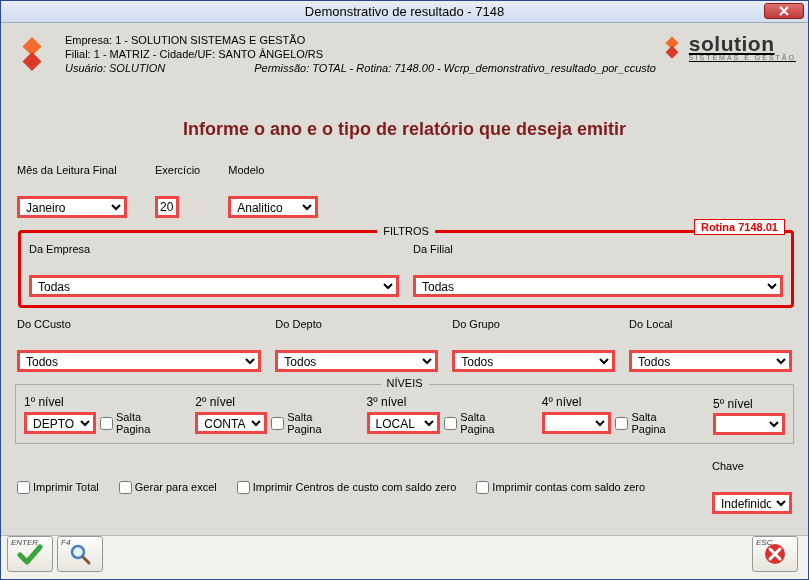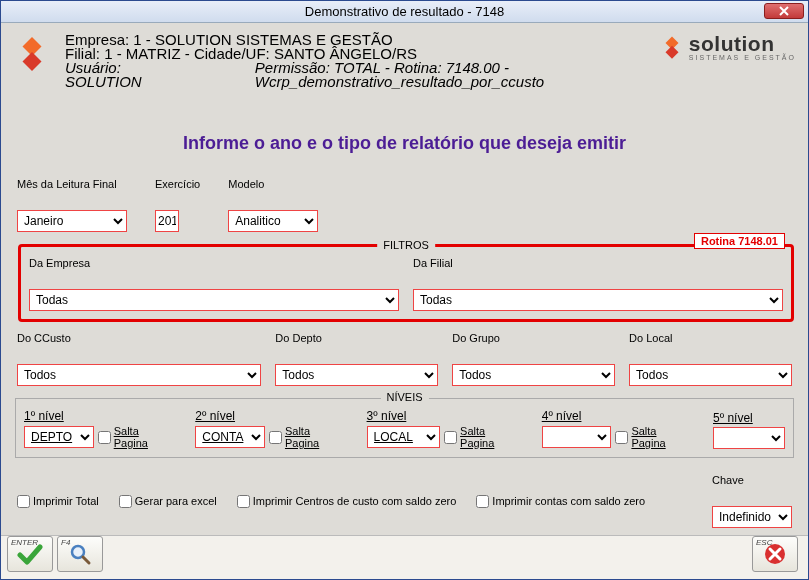--- a/index.html
+++ b/index.html
@@ -53,56 +53,56 @@
     padding: 2px 4px 4px 4px;
   }
   .logo-left, .logo-right {
     flex: 0 0 auto;
   }
   .logo-left svg { width: 38px; height: 38px; display:block; margin-top:4px; }
   .header-text {
     flex: 1;
     padding-left: 14px;
     padding-top: 2px;
-    font-size: 15px;
+    font-size: 11px;
     line-height: 14px;
     color: #000;
   }
   .logo-right {
     text-align: right;
     padding-top: 2px;
   }
   .logo-right .brand {
     display: flex;
     align-items: center;
     gap: 4px;
   }
   .logo-right .brand svg { width: 26px; height:26px; }
   .logo-right .brandtxt {
-    display:flex; flex-direction:column; align-items:flex-start; line-height:1;
+    display:flex; flex-direction:column; align-items:flex-start; line-height:1;text-decoration:underline;
   }
   .logo-right .brandtxt .bmain {
     font-weight: bold; font-size: 21px; color:#333; letter-spacing:0.5px;
   }
   .logo-right .brandtxt .bsub {
     font-size: 7px; color:#666; letter-spacing:2px;
   }
   .instruction {
     text-align: center;
     font-size: 18px;
     font-weight: bold;
-    color: #4c1d95;
+    color: #7f1d1d;
     margin: 40px 0 24px 0;
   }
   .row { display: flex; align-items: flex-end; gap: 28px; padding: 0 8px; }
   .field { display:flex; flex-direction:column; gap:20px; }
   .field label { font-size: 11px; color:#000; }
   select, input[type=text] {
     font-size: 12px;
-    border: 1px solid #ef4444;
+    border: 3px solid #ef4444;
     background:#fff;
     height: 22px;
     padding: 1px 2px;
   }
   select { cursor:pointer; }
   .group {
     border: 1px solid #aaa;
     margin: 12px 6px 6px 6px;
     padding: 10px 8px 8px 8px;
     position: relative;
@@ -263,21 +263,21 @@
     <div class="field">
       <label>Do Grupo</label>
       <select><option>Todos</option></select>
     </div>
     <div class="field">
       <label>Do Local</label>
       <select><option>Todos</option></select>
     </div>
   </div>
 
-  <div class="group" style="text-decoration:underline;">
+  <div class="group" style="">
     <div class="legend">NÍVEIS</div>
     <div class="niveis-row">
       <div class="nivel">
         <label>1º nível</label>
         <div class="controls">
           <select style="width:72px"><option>DEPTO</option></select>
           <label class="chk">
               <input type="checkbox" style="">
               <span>Salta Pagina</span>
             </label>

